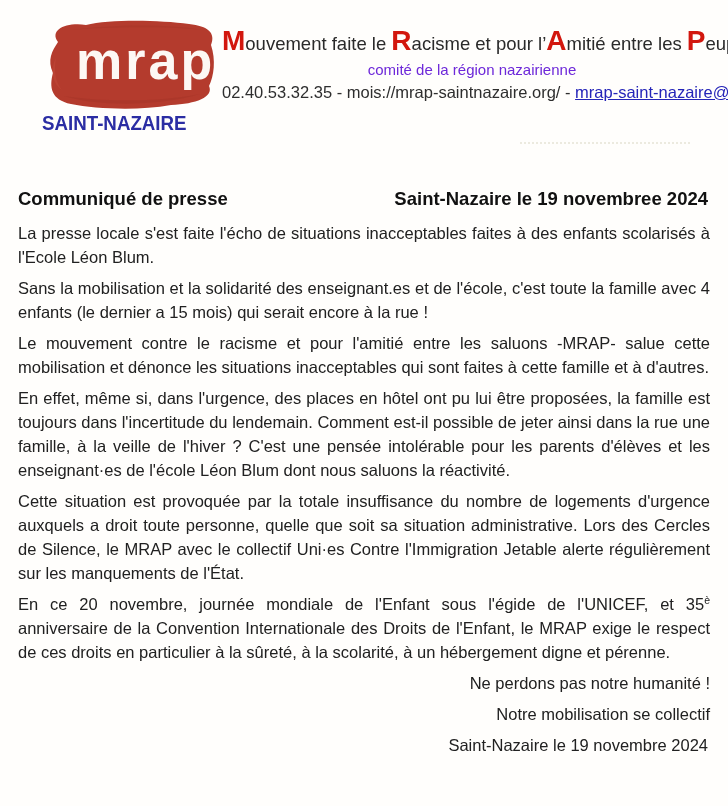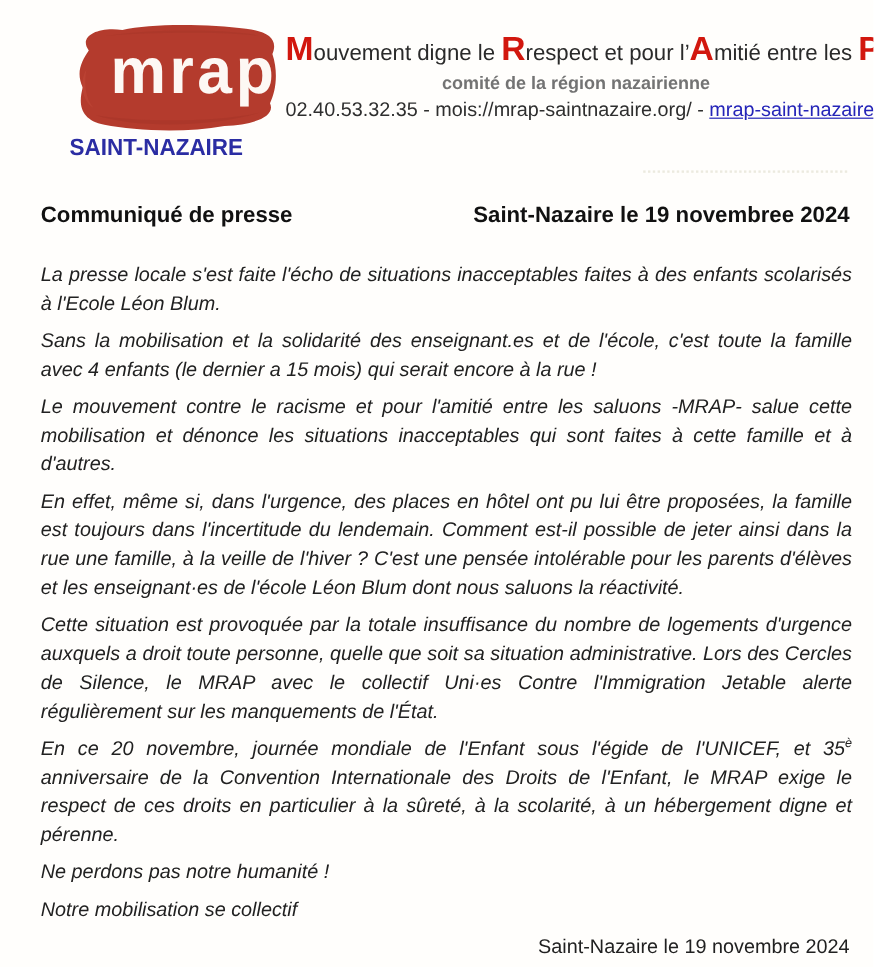--- a/index.html
+++ b/index.html
@@ -4,21 +4,20 @@
 <style>
   html,body{margin:0;padding:0;background:#fff;}
   .page{
     position:relative;
     width:728px;height:806px;
     background:#fffefc;
     font-family:"Liberation Sans","DejaVu Sans",sans-serif;
     color:#1f1f1f;
     overflow:hidden;
     box-sizing:border-box;
-    padding-left:16px;
   }
   
   .letterhead{position:relative;height:152px;}
   .logo{position:absolute;left:42px;top:18px;width:178px;height:122px;}
   .logo svg{display:block;}
   .logo-word{
     position:absolute;left:34px;top:16px;width:150px;
     font-size:52px;font-weight:bold;color:#fdf8f4;
     letter-spacing:3px;line-height:1;
     font-family:"Liberation Sans","DejaVu Sans",sans-serif;
@@ -29,43 +28,43 @@
     color:#2b2da3;font-weight:bold;font-size:19.5px;letter-spacing:0px;
     transform:scaleX(.96);transform-origin:left;
     white-space:nowrap;
   }
   .org-block{
     position:absolute;left:222px;right:6px;top:26px;
     text-align:center;color:#262626;
   }
   .org-line{font-size:18.5px;line-height:30px;white-space:nowrap;color:#2a2a2a;}
   .org-line .cap{color:#d2170e;font-size:28px;font-weight:bold;}
-  .committee{font-size:15px;line-height:21px;color:#737373;font-weight:bold;}
+  .committee{font-size:15px;line-height:21px;color:#6d28d9;}
   .address{font-size:17px;line-height:24px;color:#2e2e2e;}
   .contact{font-size:16.5px;line-height:24px;color:#2e2e2e;white-space:nowrap;}
   .contact a{color:#2424b8;text-decoration:underline;cursor:pointer;}
   .artifact-dots{
     position:absolute;left:520px;top:140px;width:170px;height:2px;
     border-bottom:2px dotted #eceadf;
   }
   
   .title-row{
     display:flex;justify-content:space-between;align-items:baseline;
-    margin:16px 20px 0 18px;
+    margin:36px 20px 0 18px;
     font-size:18.5px;font-weight:bold;color:#111;
   }
-  .doc-body{margin:27px 18px 0 18px;font-style:italic;}
+  .doc-body{margin:11px 18px 0 18px;}
   .doc-body p{
     margin:0 0 7px 0;
     font-size:16.5px;line-height:24px;
     text-align:justify;
     hyphens:auto;-webkit-hyphens:auto;
     color:#212121;
   }
-  .doc-body p.no-just{text-align:left;}
+  .doc-body p.no-just{text-align:right;}
   .doc-body sup{font-size:10.5px;line-height:0;}
   .date-line{
     margin:10px 20px 12px 18px;
     text-align:right;font-size:16.5px;color:#212121;
   }
 </style>
 </head>
 <body>
 
 <div class="page">
@@ -78,21 +77,21 @@
         <path fill="#a53528" opacity="0.55" d="M22,78 C60,84 120,84 158,76 C120,88 55,89 22,78 Z"></path>
         <path fill="#a53528" opacity="0.45" d="M30,12 C70,6 130,6 160,12 C125,8 62,9 30,12 Z"></path>
         <path fill="#c24a3a" opacity="0.5" d="M14,40 C12,52 13,64 20,72 C10,66 8,50 14,40 Z"></path>
       </svg>
       <span class="logo-word">mrap</span>
       <div class="logo-sub">SAINT-NAZAIRE</div>
     </div>
 
     <div class="org-block">
       <div class="org-line">
-        <span class="cap">M</span><span>ouvement digne le </span><span class="cap">R</span><span>respect et pour l’</span><span class="cap">A</span><span>mitié entre les </span><span class="cap">P</span><span>euples</span>
+        <span class="cap">M</span><span>ouvement faite le </span><span class="cap">R</span><span>acisme et pour l’</span><span class="cap">A</span><span>mitié entre les </span><span class="cap">P</span><span>euples</span>
       </div>
       <div class="committee">comité de la région nazairienne</div>
       <div class="contact">
         <span>02.40.53.32.35 - mois://mrap-saintnazaire.org/ - </span><a>mrap-saint-nazaire@orange.fr</a>
       </div>
     </div>
 
     <div class="artifact-dots"></div>
   </header>
 

